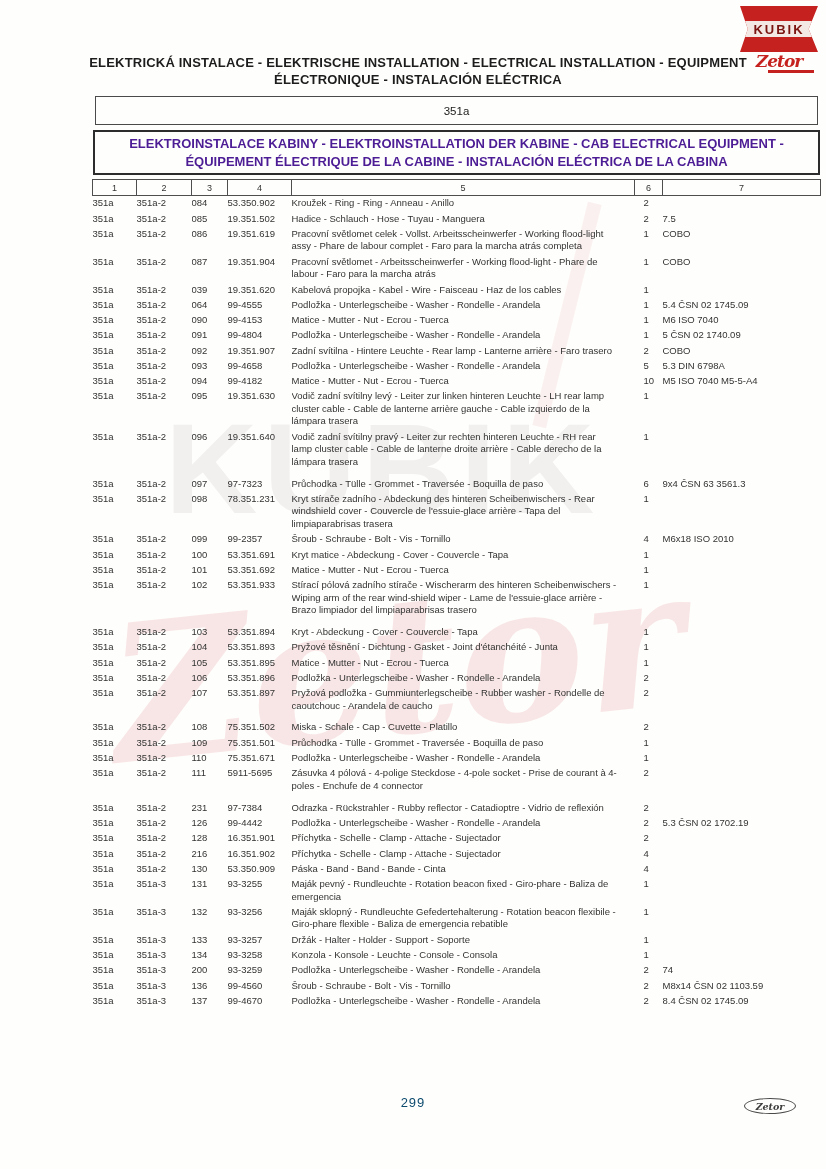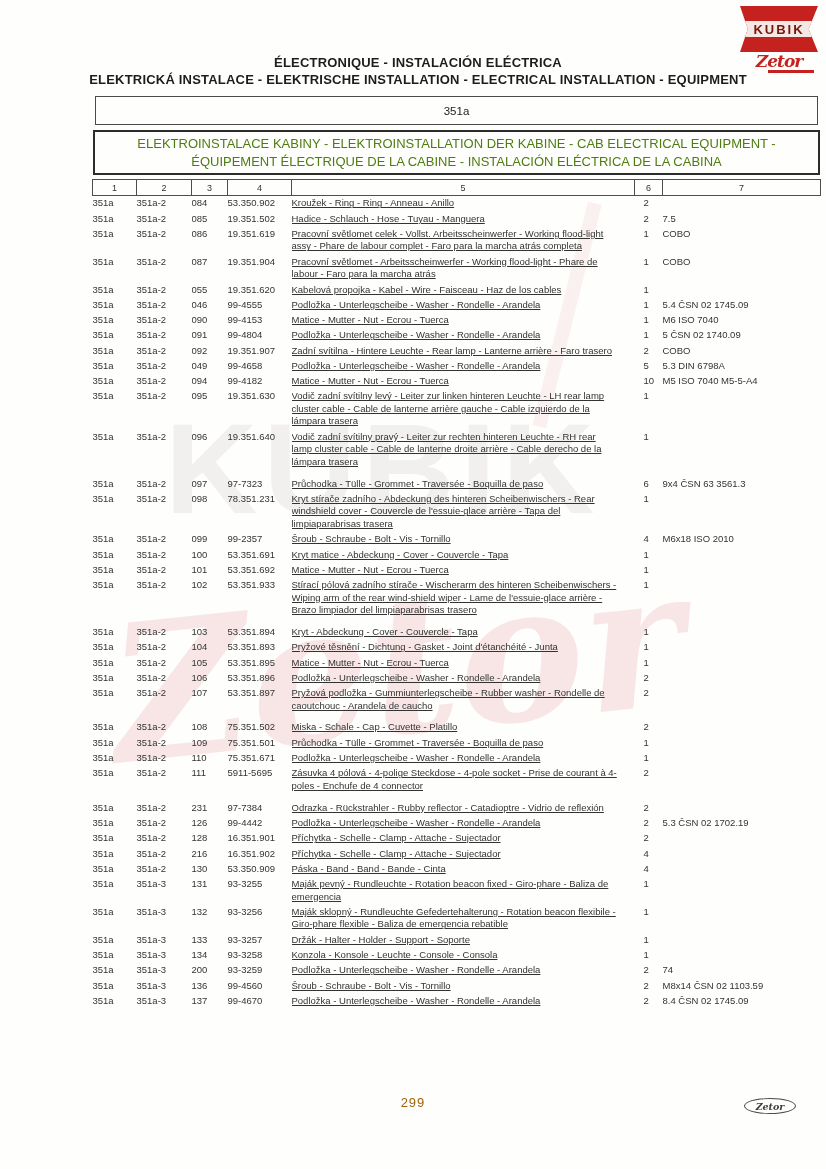--- a/index.html
+++ b/index.html
@@ -60,45 +60,45 @@
   .code-box {
     position: absolute; top: 96px; left: 95px; width: 723px; height: 29px; z-index: 1;
     border: 1.6px solid #4a4a4a;
     display: flex; align-items: center; justify-content: center;
     font-size: 11.5px; color: #222;
   }
   .section-box {
     position: absolute; top: 130px; left: 93px; width: 727px; height: 45px; z-index: 1;
     border: 2px solid #2c2c2c;
     display: flex; align-items: center; justify-content: center;
-    text-align: center; font-weight: normal; font-size: 13px; line-height: 18px;
-    color: #4d7c0f; padding: 14px 14px;
+    text-align: center; font-weight: bold; font-size: 13px; line-height: 18px;
+    color: #4c1d95; padding: 14px 14px;
   }
   
   .table-wrap { position: absolute; top: 179px; left: 92px; z-index: 1; }
   table { border-collapse: collapse; width: 728px; table-layout: fixed; }
   col.c1 { width: 44px; } col.c2 { width: 55px; } col.c3 { width: 36px; }
   col.c4 { width: 64px; } col.c5 { width: 343px; } col.c6 { width: 28px; }
   col.c7 { width: 158px; }
   thead td {
     border: 1.2px solid #4e4e4e; height: 16px;
     text-align: center; font-size: 9px; color: #333; padding: 0;
   }
   tbody td {
     font-size: 9.5px; line-height: 12.5px; color: #333;
     vertical-align: top; padding: 1.4px 2px 1.4px 0;
     overflow: hidden;
   }
-  tbody td.col-c5 { padding-right: 16px; text-decoration: underline; }
+  tbody td.col-c5 { padding-right: 16px; }
   tbody td.col-c6 { text-align: left; padding-left: 9px; }
   tbody tr.gap td { padding-top: 8px; }
   
   .page-number {
     position: absolute; top: 1095px; left: 0; width: 826px; z-index: 1;
-    text-align: center; font-size: 13px; color: #a16207; letter-spacing: 1px;
+    text-align: center; font-size: 13px; color: #0c4a6e; letter-spacing: 1px;
   }
   .zetor-oval {
     position: absolute; top: 1098px; left: 744px; z-index: 1;
     width: 52px; height: 16px; border: 1.2px solid #4a4a4a; border-radius: 50%;
     display: flex; align-items: center; justify-content: center;
     font-family: "DejaVu Serif", serif; font-style: italic; font-weight: bold;
     font-size: 9.5px; color: #3c3c3c;
   }
 </style>
 </head>
@@ -112,22 +112,22 @@
 
   <div class="kubik-logo">
     <div class="kubik-emblem">
       <div class="kubik-band">KUBIK</div>
     </div>
     <div class="zetor-script">Zetor</div>
     <div class="zetor-underline"></div>
   </div>
 
   <div class="main-title">
+    <div>ELEKTRICKÁ INSTALACE - ELEKTRISCHE INSTALLATION - ELECTRICAL INSTALLATION - EQUIPMENT</div>
     <div>ÉLECTRONIQUE - INSTALACIÓN ELÉCTRICA</div>
-    <div>ELEKTRICKÁ INSTALACE - ELEKTRISCHE INSTALLATION - ELECTRICAL INSTALLATION - EQUIPMENT</div>
   </div>
 
   <div class="code-box">
     <span>351a</span>
   </div>
 
   <div class="section-box">
     <span>ELEKTROINSTALACE KABINY - ELEKTROINSTALLATION DER KABINE - CAB ELECTRICAL EQUIPMENT - ÉQUIPEMENT ÉLECTRIQUE DE LA CABINE - INSTALACIÓN ELÉCTRICA DE LA CABINA</span>
   </div>
 
@@ -186,30 +186,30 @@
       <td class="col-c2">351a-2</td>
       <td class="col-c3">087</td>
       <td class="col-c4">19.351.904</td>
       <td class="col-c5">Pracovní světlomet - Arbeitsscheinwerfer - Working flood-light - Phare de labour - Faro para la marcha atrás</td>
       <td class="col-c6">1</td>
       <td class="col-c7">COBO</td>
     </tr>
           <tr>
       <td class="col-c1">351a</td>
       <td class="col-c2">351a-2</td>
-      <td class="col-c3">055</td>
+      <td class="col-c3">039</td>
       <td class="col-c4">19.351.620</td>
       <td class="col-c5">Kabelová propojka - Kabel - Wire - Faisceau - Haz de los cables</td>
       <td class="col-c6">1</td>
       <td class="col-c7"></td>
     </tr>
           <tr>
       <td class="col-c1">351a</td>
       <td class="col-c2">351a-2</td>
-      <td class="col-c3">046</td>
+      <td class="col-c3">064</td>
       <td class="col-c4">99-4555</td>
       <td class="col-c5">Podložka - Unterlegscheibe - Washer - Rondelle - Arandela</td>
       <td class="col-c6">1</td>
       <td class="col-c7">5.4 ČSN 02 1745.09</td>
     </tr>
           <tr>
       <td class="col-c1">351a</td>
       <td class="col-c2">351a-2</td>
       <td class="col-c3">090</td>
       <td class="col-c4">99-4153</td>
@@ -231,21 +231,21 @@
       <td class="col-c2">351a-2</td>
       <td class="col-c3">092</td>
       <td class="col-c4">19.351.907</td>
       <td class="col-c5">Zadní svítilna - Hintere Leuchte - Rear lamp - Lanterne arrière - Faro trasero</td>
       <td class="col-c6">2</td>
       <td class="col-c7">COBO</td>
     </tr>
           <tr>
       <td class="col-c1">351a</td>
       <td class="col-c2">351a-2</td>
-      <td class="col-c3">049</td>
+      <td class="col-c3">093</td>
       <td class="col-c4">99-4658</td>
       <td class="col-c5">Podložka - Unterlegscheibe - Washer - Rondelle - Arandela</td>
       <td class="col-c6">5</td>
       <td class="col-c7">5.3 DIN 6798A</td>
     </tr>
           <tr>
       <td class="col-c1">351a</td>
       <td class="col-c2">351a-2</td>
       <td class="col-c3">094</td>
       <td class="col-c4">99-4182</td>

